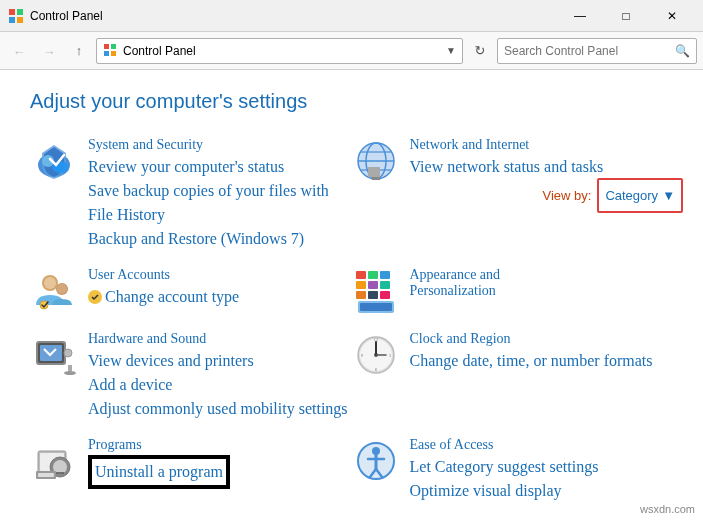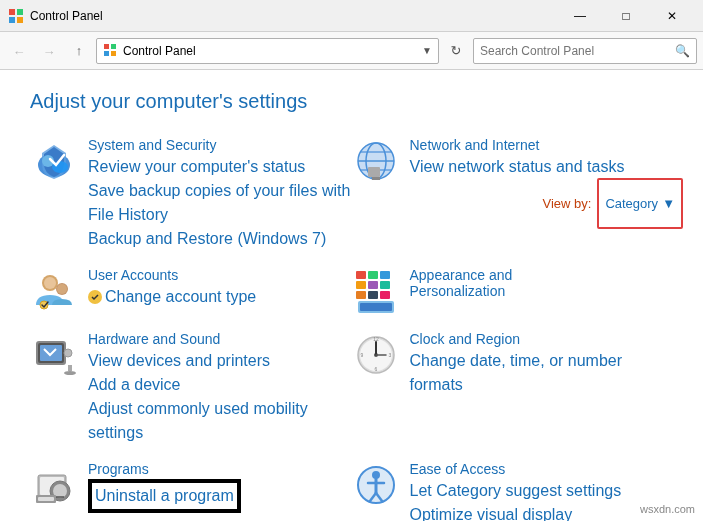--- a/index.html
+++ b/index.html
@@ -110,21 +110,21 @@
       justify-content: center;
       cursor: pointer;
       color: #555;
       font-size: 13px;
       border: 1px solid transparent;
       border-radius: 2px;
     }
 
     .search-box {
       height: 26px;
-      width: 224px;
+      width: 200px;
       border: 1px solid #b0b0b0;
       border-radius: 2px;
       display: flex;
       align-items: center;
       padding: 0 6px;
       background: #fff;
     }
     .search-box input {
       border: none;
       outline: none;
@@ -156,41 +156,42 @@
       align-items: center;
       gap: 6px;
       font-size: 13px;
     }
     .view-by-label {
       color: #c2410c;
     }
     .view-by-dropdown {
       border: 2px solid #e04040;
       border-radius: 2px;
-      padding: 16px 6px;
+      padding: 8px 6px;
       display: flex;
       align-items: center;
       gap: 4px;
       cursor: pointer;
       background: #fff;
       color: #1a6eb5;
       font-size: 13px;
     }
 
     .categories-grid {
       display: grid;
       grid-template-columns: 1fr 1fr;
       gap: 0;
     }
 
     .category-item {
       display: flex;
       align-items: flex-start;
       padding: 8px 0;
       gap: 10px;
+      font-family: Liberation Serif, serif;
     }
     .category-icon {
       width: 48px;
       height: 48px;
       flex-shrink: 0;
       display: flex;
       align-items: center;
       justify-content: center;
     }
     .category-content {}

